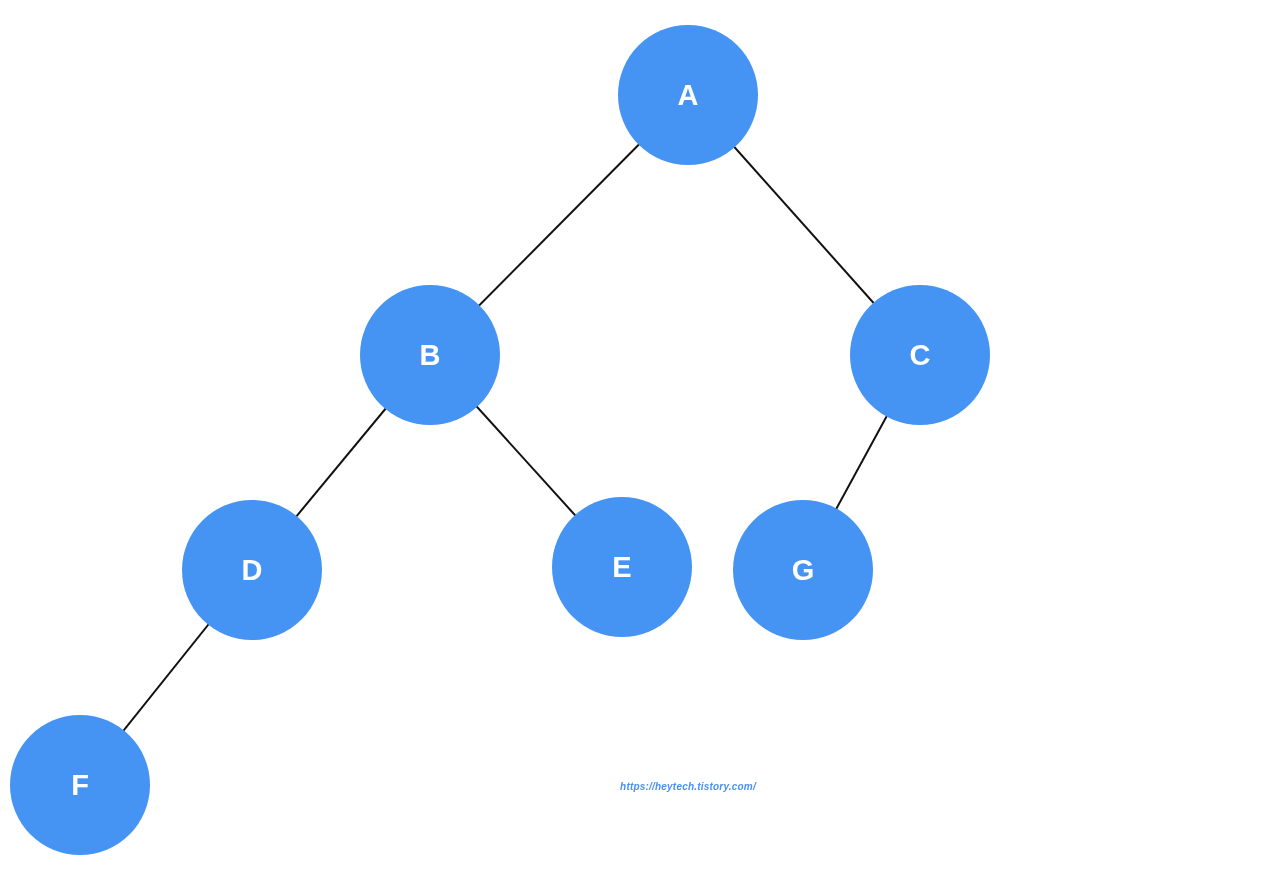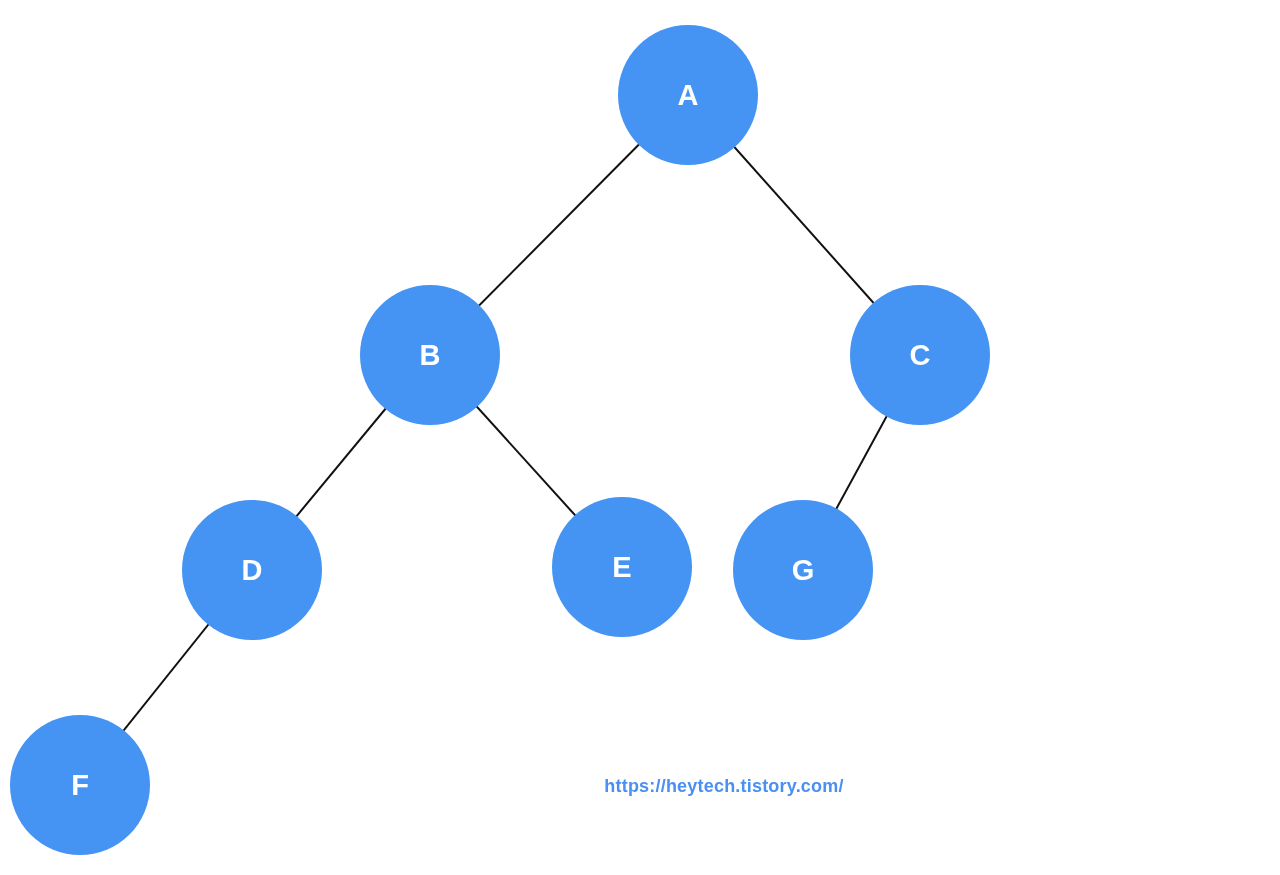--- a/index.html
+++ b/index.html
@@ -23,28 +23,29 @@
     height: 875px;
     display: block;
   }
   .node-label {
     font-family: "Liberation Sans", sans-serif;
     font-weight: bold;
     font-size: 29px;
   }
   .watermark {
     position: absolute;
-    left: 724px;
+    left: 688px;
     top: 786px;
     transform: translate(-50%, -50%);
     font-family: "Liberation Sans", sans-serif;
     font-weight: bold;
-    font-size: 18px;
+    font-size: 10px;
     letter-spacing: 0.2px;
     white-space: nowrap;
+    font-style: italic;
   }
 </style>
 </head>
 <body>
 
 <div class="canvas">
   <svg class="tree" viewBox="0 0 1280 875" xmlns="http://www.w3.org/2000/svg">
       <line x1="688" y1="95" x2="430" y2="355" stroke="#111111" stroke-width="2"></line>
       <line x1="688" y1="95" x2="920" y2="355" stroke="#111111" stroke-width="2"></line>
       <line x1="430" y1="355" x2="252" y2="570" stroke="#111111" stroke-width="2"></line>

